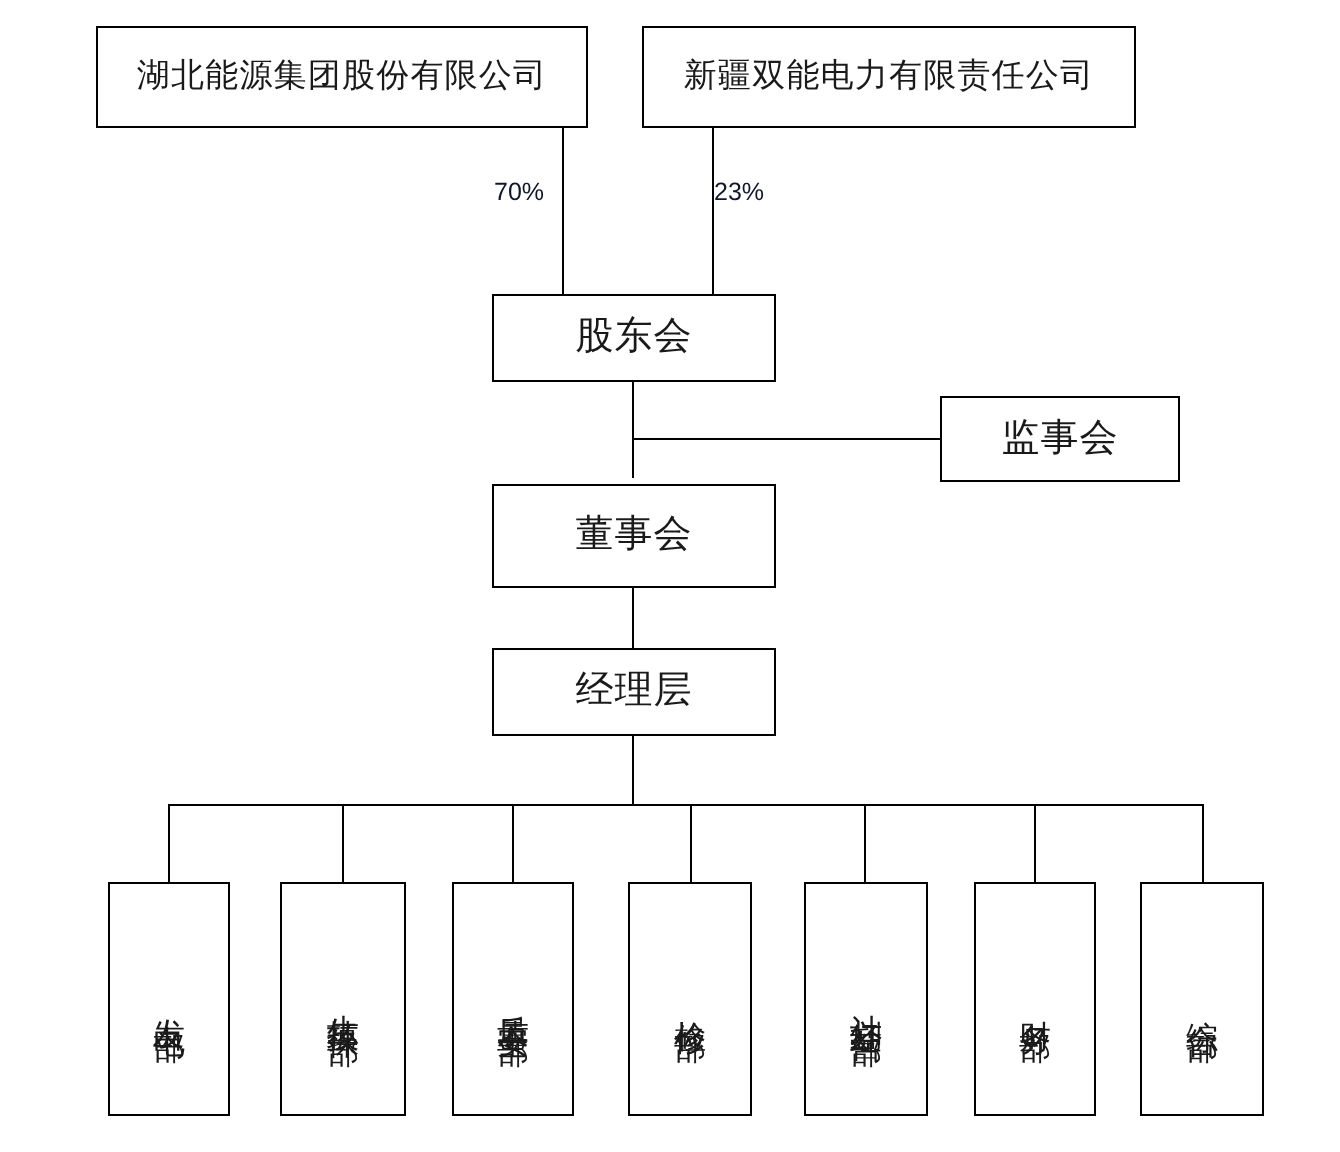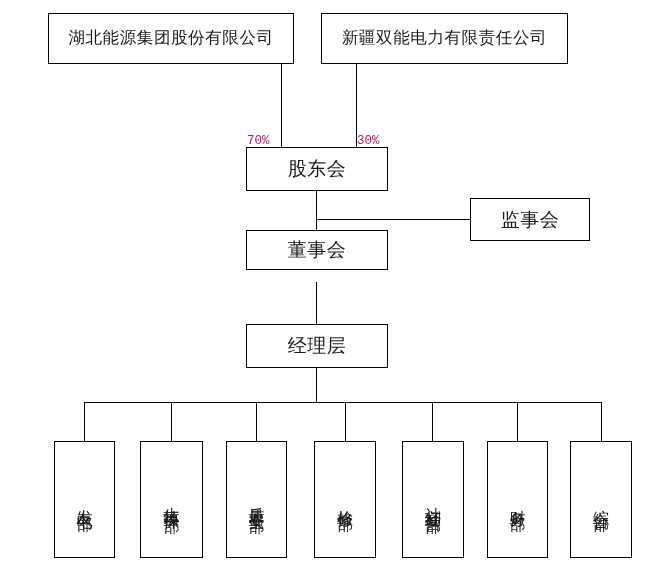--- a/index.html
+++ b/index.html
@@ -48,59 +48,58 @@
   .line {
     position: absolute;
     background: #000000;
     z-index: 1;
   }
   .line-v { width: 1.4px; }
   .line-h { height: 1.4px; }
   .pct {
     position: absolute;
     font-size: 12.5px;
-    color: #be185d;
+    color: #0f172a;
     z-index: 4;
     white-space: nowrap;
-    font-family: Liberation Mono, monospace;
-    margin-top: 45px;
+    font-family: Liberation Sans, sans-serif;
   }
 </style>
 </head>
 <body>
 
 <div id="chart">
 
   <div class="node node-top" style="left:48px; top:13px; width:246px; height:51px;">
     <span>湖北能源集团股份有限公司</span>
   </div>
 
   <div class="node node-top" style="left:321px; top:13px; width:247px; height:51px;align-items:center;">
     <span>新疆双能电力有限责任公司</span>
   </div>
 
   <div class="line line-v" style="left:281px; top:64px; height:84px;"></div>
   <div class="line line-v" style="left:356px; top:64px; height:84px;"></div>
 
   <div class="pct" style="left:247px; top:89px;">70%</div>
-  <div class="pct" style="left:357px; top:89px;">30%</div>
+  <div class="pct" style="left:357px; top:89px;">23%</div>
 
   <div class="node node-h" style="left:246px; top:147px; width:142px; height:44px;">
     <span>股东会</span>
   </div>
 
   <div class="line line-v" style="left:316px; top:191px; height:48px;"></div>
 
   <div class="line line-h" style="left:316px; top:219px; width:155px;"></div>
 
   <div class="node node-h" style="left:470px; top:198px; width:120px; height:43px;align-items:center;">
     <span>监事会</span>
   </div>
 
-  <div class="node node-h" style="left:246px; top:230px; width:142px; height:40px;">
+  <div class="node node-h" style="left:246px; top:242px; width:142px; height:52px;">
     <span>董事会</span>
   </div>
 
   <div class="line line-v" style="left:316px; top:282px; height:42px;"></div>
 
   <div class="node node-h" style="left:246px; top:324px; width:142px; height:44px;">
     <span>经理层</span>
   </div>
 
   <div class="line line-v" style="left:316px; top:368px; height:35px;"></div>

